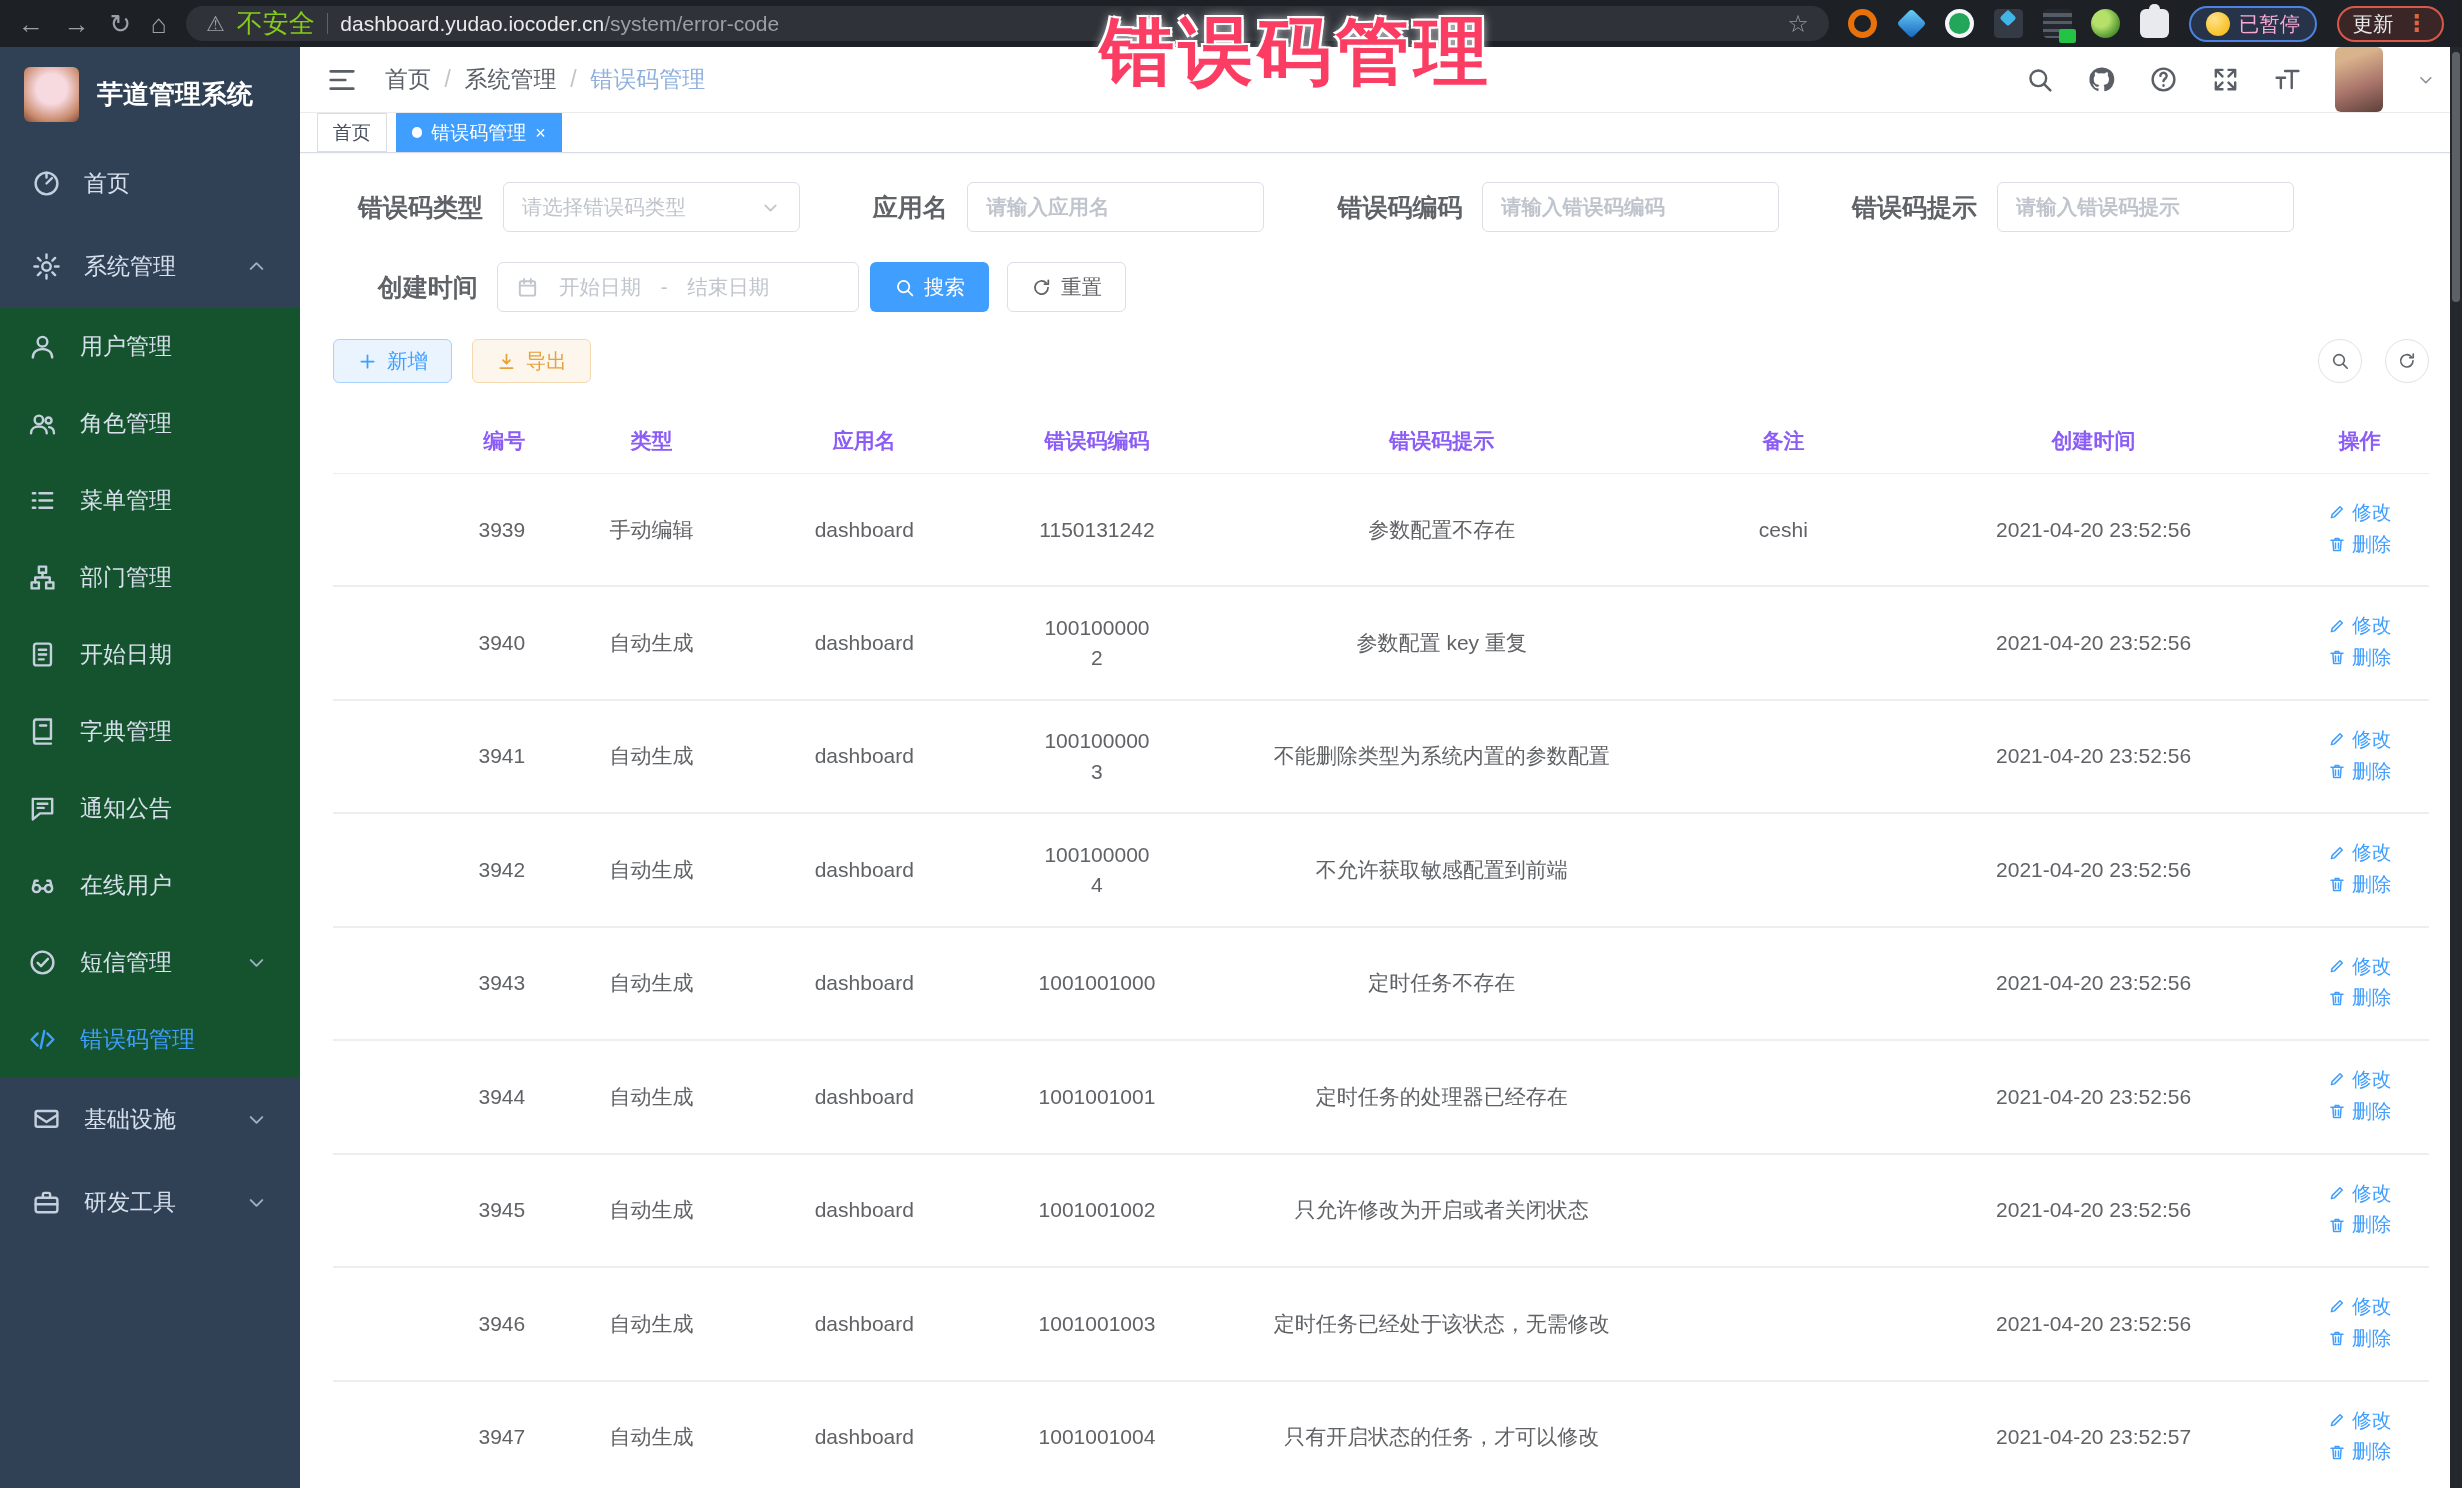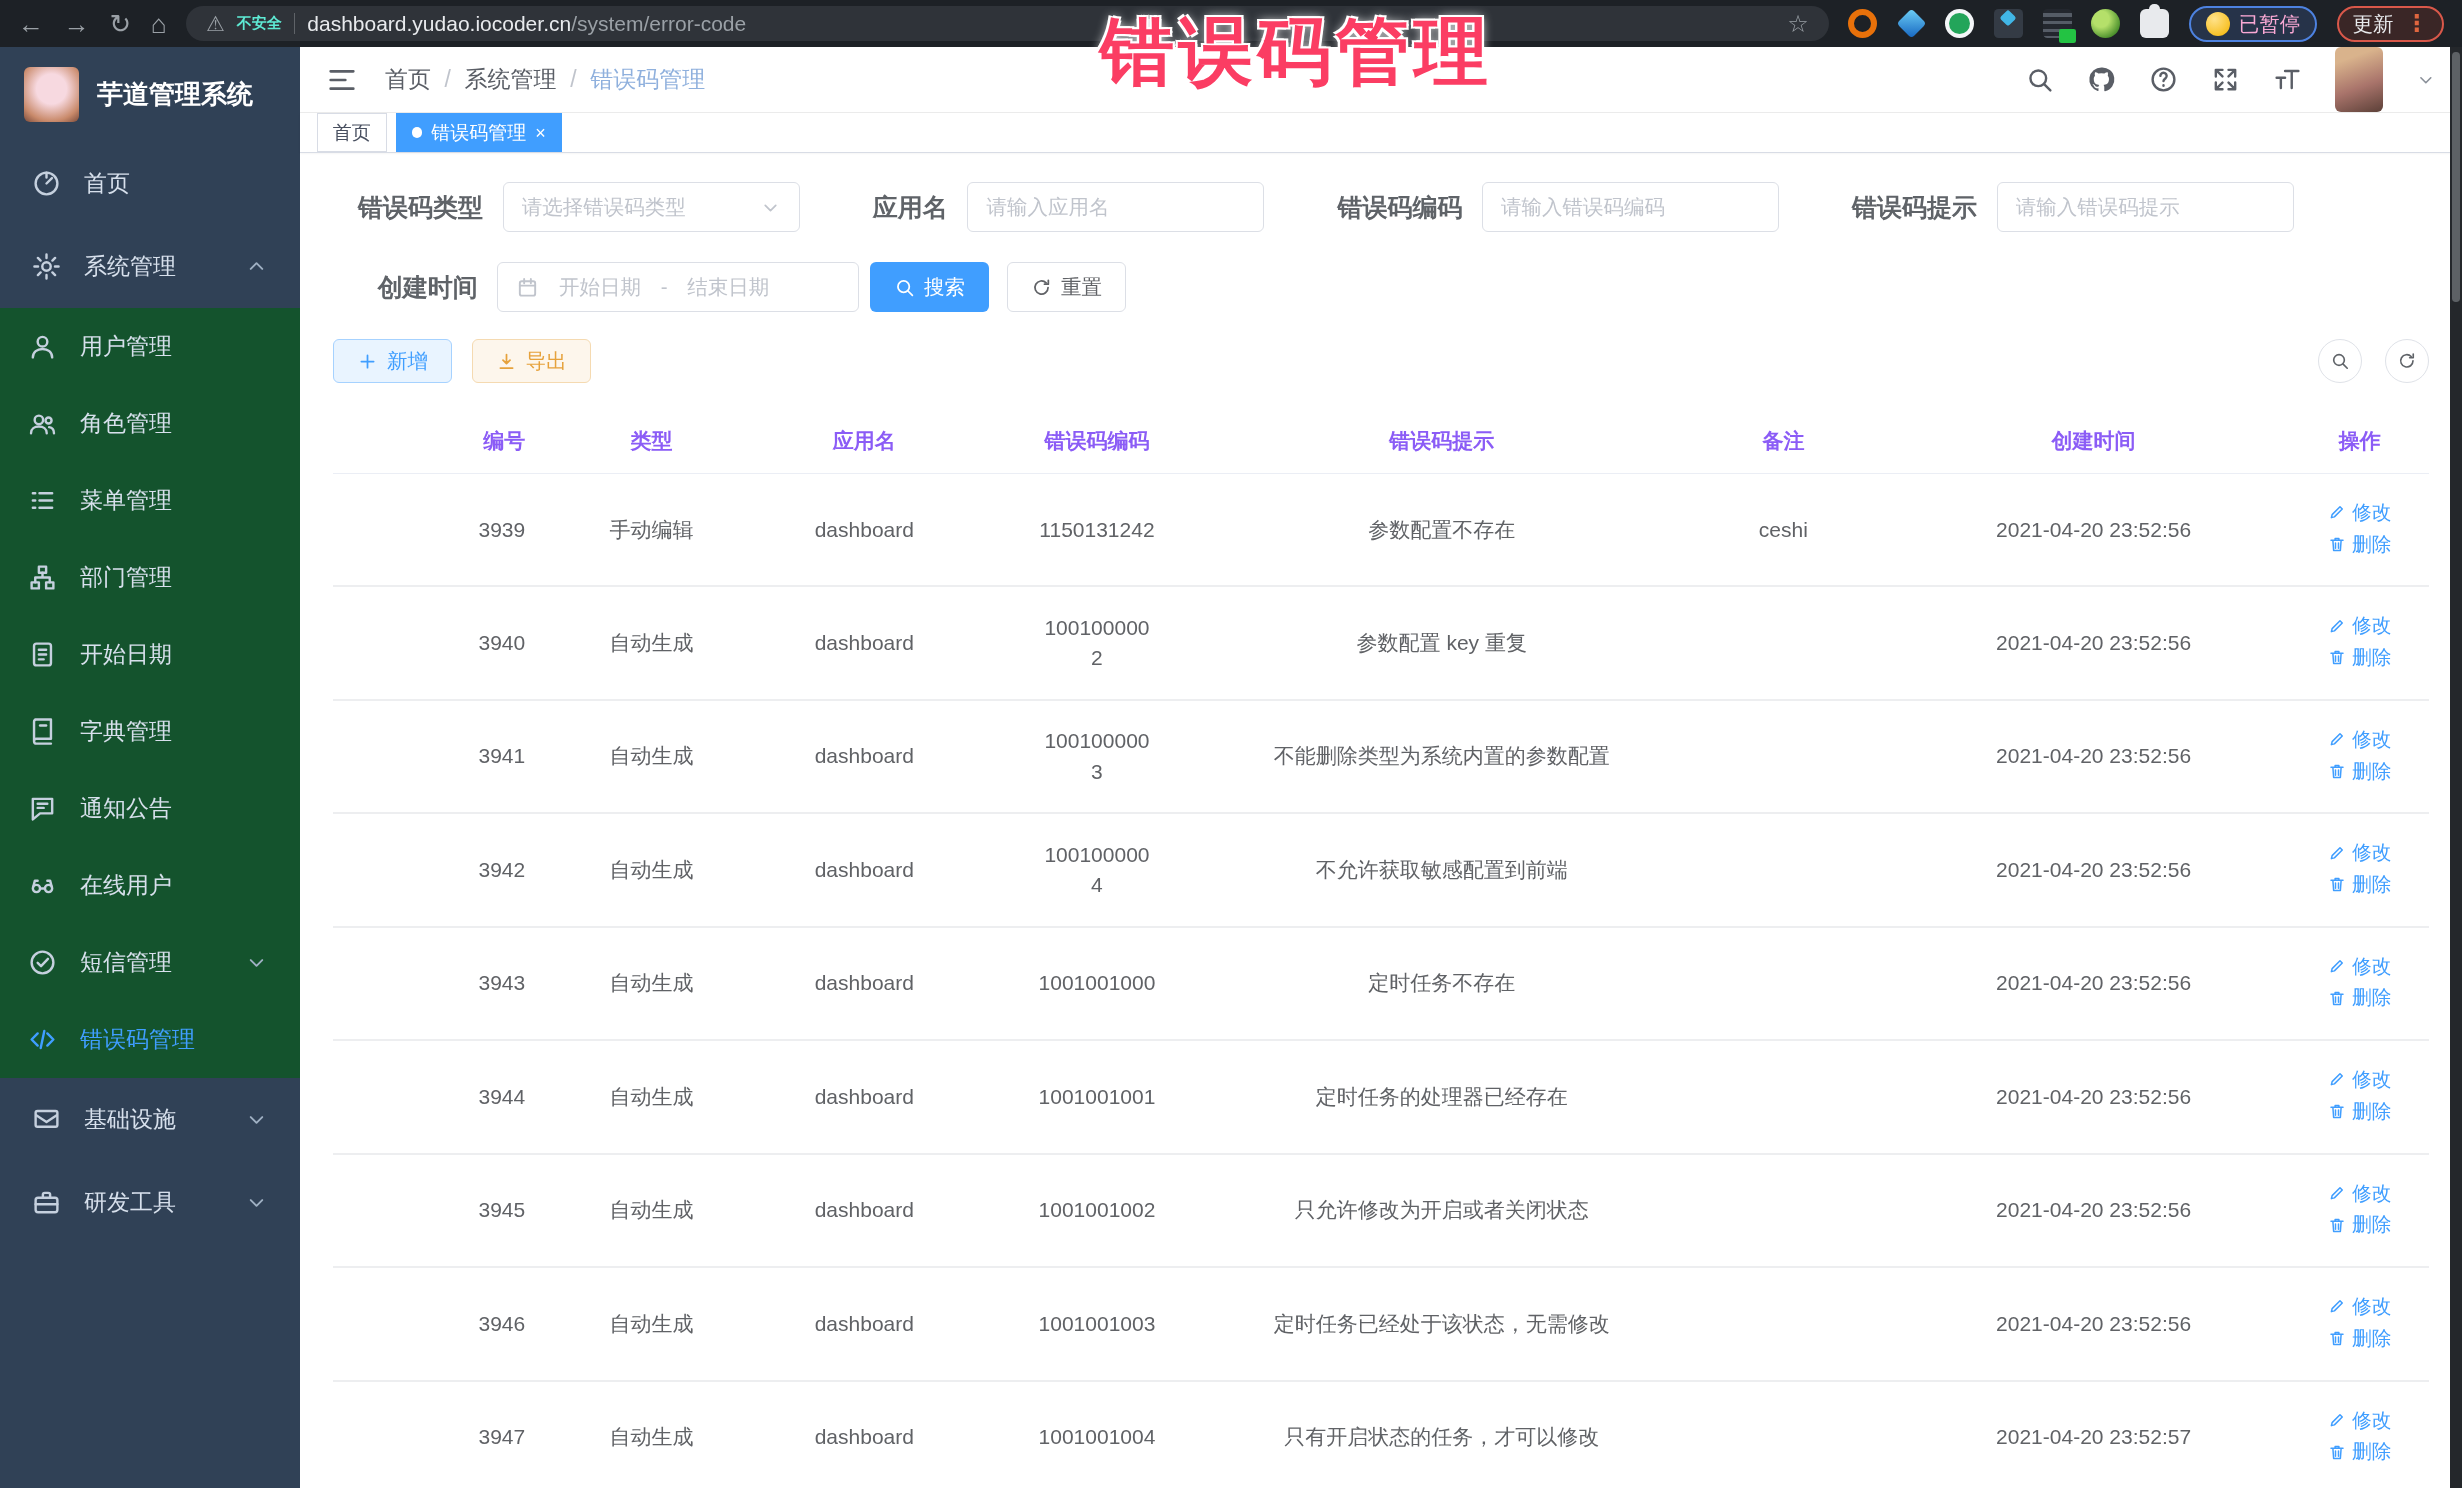--- a/index.html
+++ b/index.html
@@ -8,21 +8,21 @@
   body { position:relative; }
   svg { display:block; }
 
   
   .browser-bar { height:47px; background:#1d2126; display:flex; align-items:center;
     padding:0 18px; gap:19.7px; }
   .bnav { color:#9aa0a6; font-size:26px; line-height:1; cursor:default; }
   .url-pill { flex:1; height:35px; background:#2f3339; border-radius:17.4px;
     display:flex; align-items:center; padding:0 19.7px; gap:12px; min-width:0; }
   .warn-icon { color:#9aa0a6; font-size:21px; }
-  .notsecure { color:#5eead4; font-size:15px;font-weight:bold; }
+  .notsecure { color:#84cc16; font-size:26px; }
   .url-divider { width:1.5px; height:21px; background:#5f6368; }
   .url-host { color:#e8eaed; font-size:21px; }
   .url-path { color:#9aa0a6; font-size:21px; }
   .star { margin-left:auto; color:#9aa0a6; font-size:24px; }
   .ext-icons { display:flex; align-items:center; gap:19.7px; }
   .ext { width:29px; height:29px; display:inline-block; position:relative; }
   .orange-ring-extension-icon { border-radius:50%; border:6.8px solid #e8710a; }
   .blue-gem-extension-icon { width:21px; height:21px; margin:3.8px;
     background:linear-gradient(135deg,#6ed0f6,#1565c0); transform:rotate(45deg); border-radius:3.8px; }
   .green-check-extension-icon { border-radius:50%; background:#f4f6f8; }
@@ -94,21 +94,21 @@
   .tab-dot { width:10.6px; height:10.6px; border-radius:50%; background:#fff; }
   .tab-close { font-size:18px; line-height:1; }
 
   
   .content { flex:1; padding:29px 33px 0; position:relative; }
   .frow { display:flex; align-items:center; margin-bottom:30px; }
   .fgroup { display:flex; align-items:center; margin-right:48px; }
   .fgroup label { font-size:25px; color:#5f6368; font-weight:600; margin-right:19.7px; white-space:nowrap;margin-left:25px; }
   .control { width:297px; height:50px; border:1.5px solid #dcdfe6; border-radius:6px; background:#fff;
     font-size:20.5px; color:#606266; padding:0 18px; outline:none;
-    font-family:"Liberation Sans","DejaVu Sans",sans-serif; }
+    font-family:"Liberation Sans","DejaVu Sans",sans-serif;font-weight:bold; }
   .control::placeholder { color:#c0c4cc; }
   .select { width:297px; height:50px; border:1.5px solid #dcdfe6; border-radius:6px; background:#fff;
     display:flex; align-items:center; padding:0 18px; cursor:pointer; }
   .sel-ph { color:#c0c4cc; font-size:20.5px; flex:1; white-space:nowrap; overflow:hidden; }
   .sel-caret { width:21px; height:21px; color:#c0c4cc; }
   .sel-caret svg { width:21px; height:21px; }
   .daterange { width:362px; height:50px; border:1.5px solid #dcdfe6; border-radius:6px; background:#fff;
     display:flex; align-items:center; gap:19.7px; padding:0 18px; cursor:pointer; }
   .cal-icon { width:23px; height:23px; color:#c0c4cc; }
   .cal-icon svg { width:23px; height:23px; }

